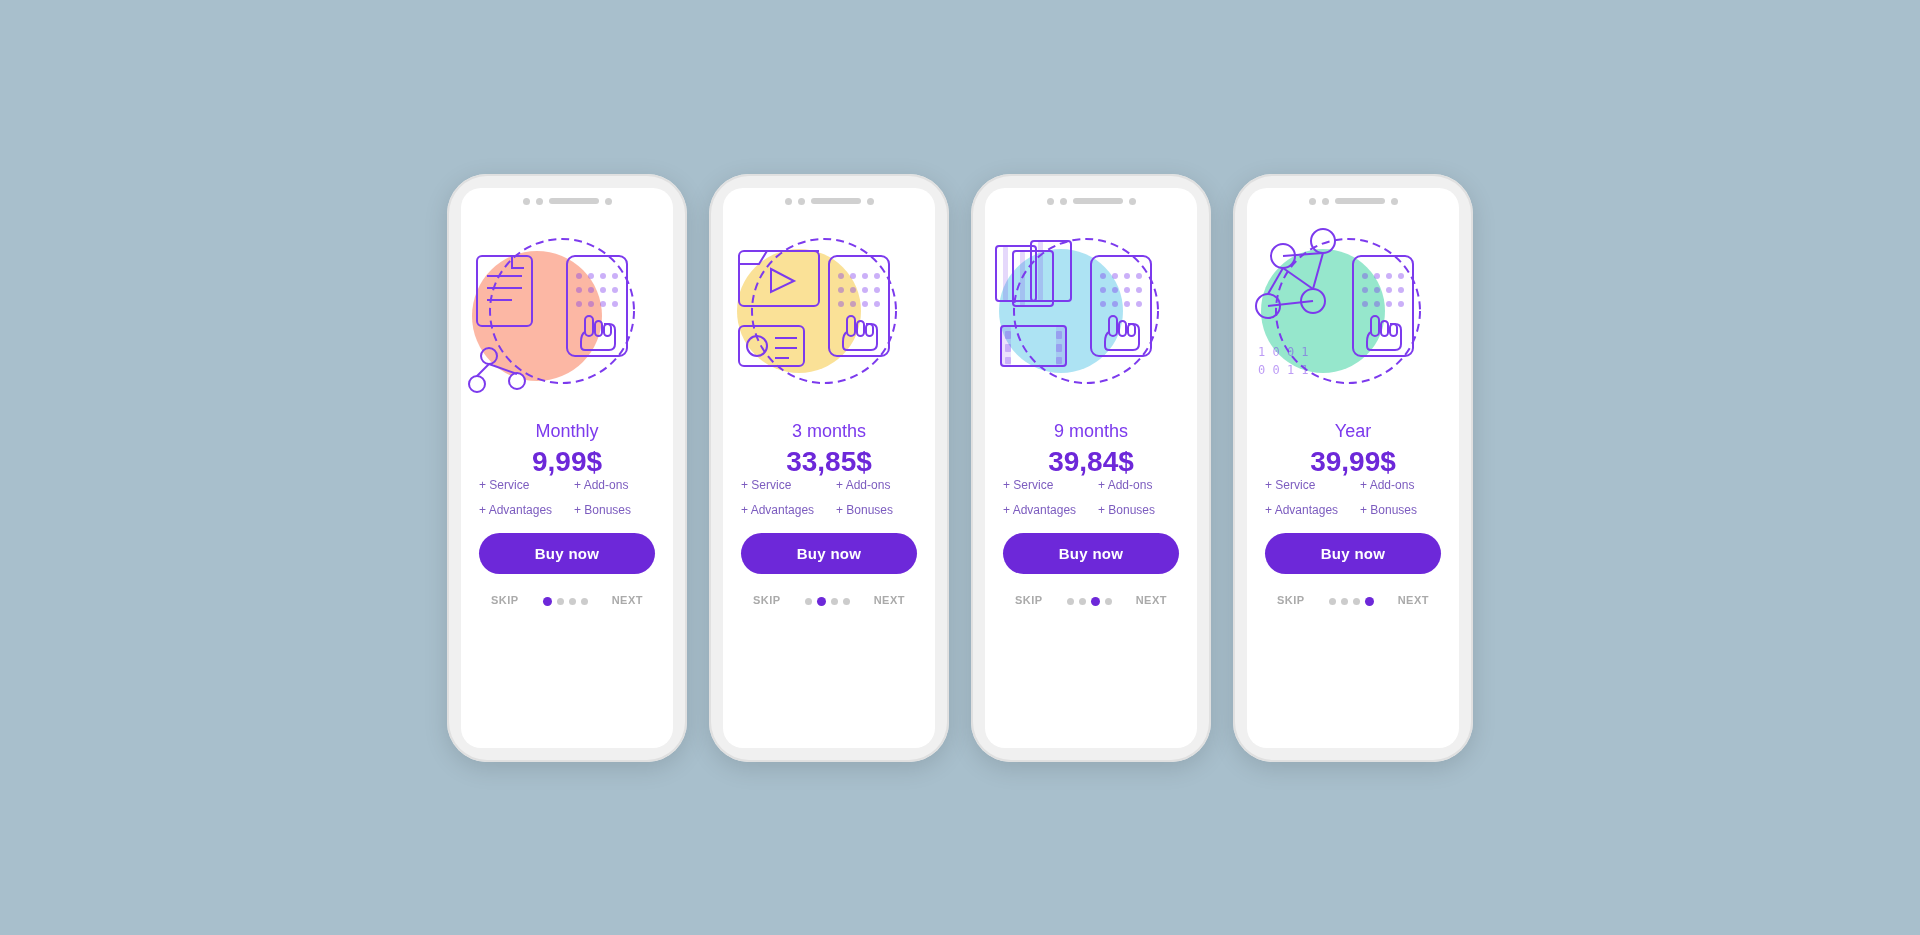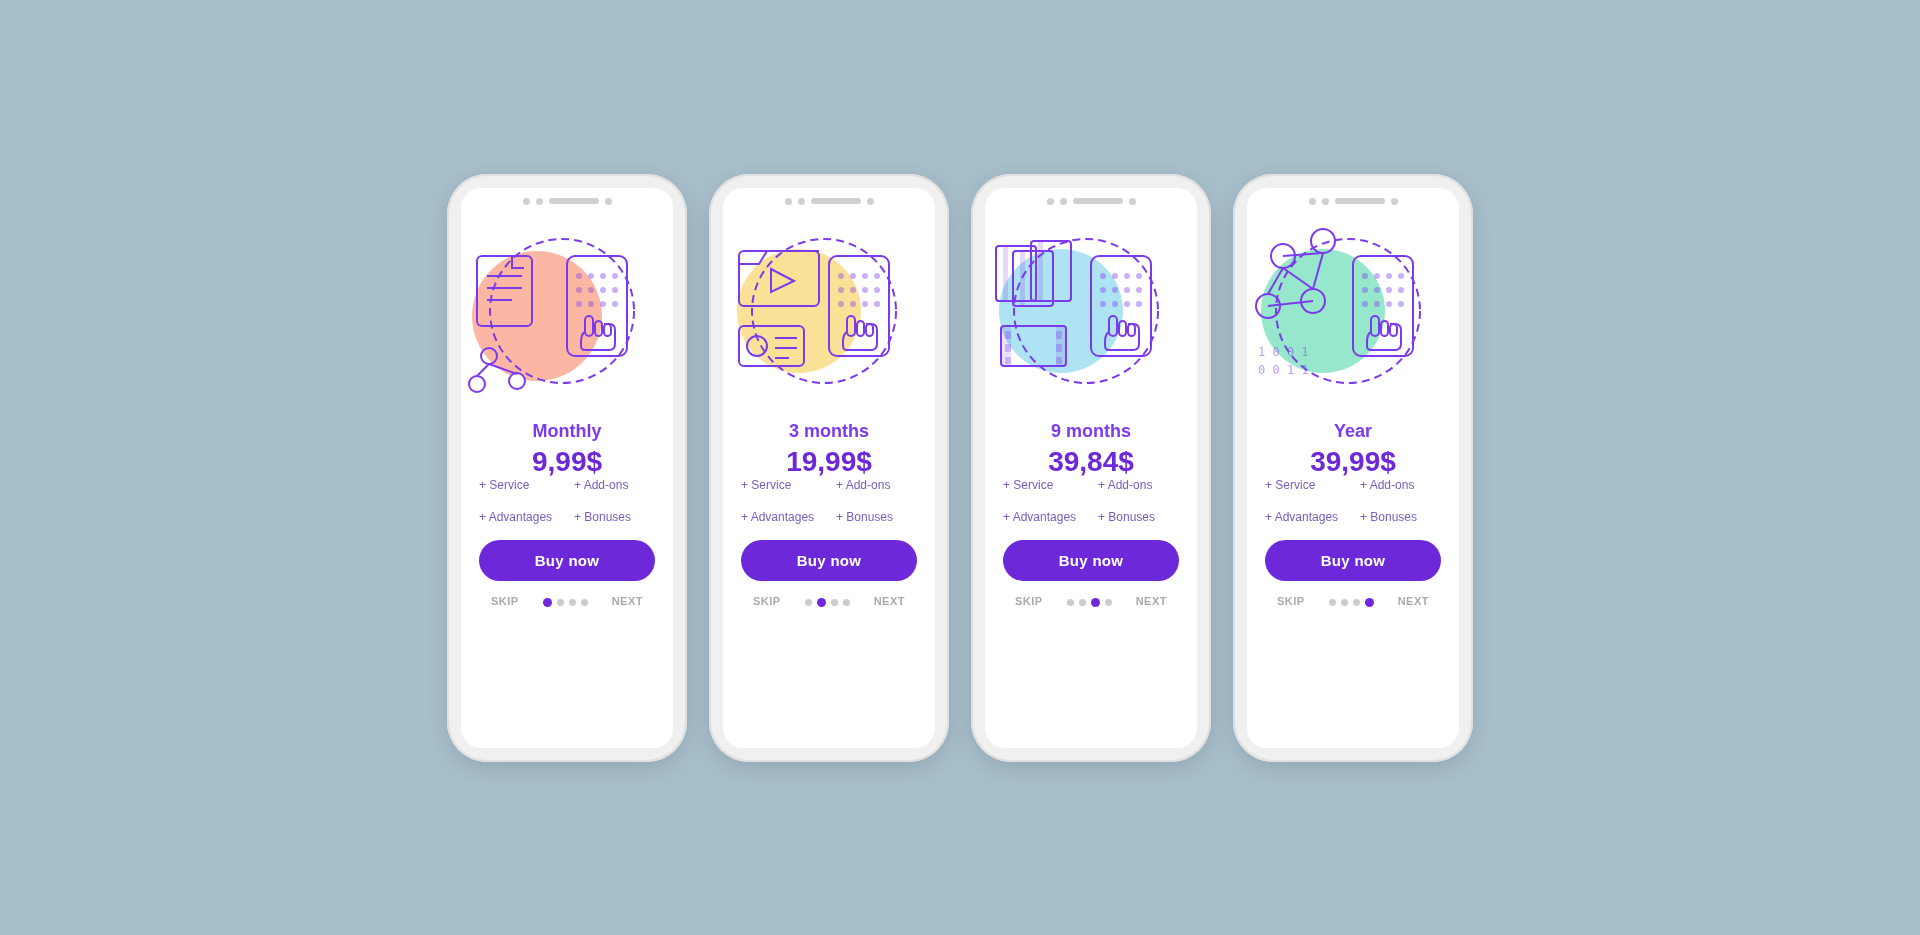--- a/index.html
+++ b/index.html
@@ -79,59 +79,59 @@
     }
 
     
     .illustration-area svg {
       width: 100%;
       height: 100%;
     }
 
     .plan-name {
       font-size: 18px;
-      font-weight: 700;
+      font-weight: 400;
       color: #7c3aed;
       margin-bottom: 4px;
       text-align: center;
     }
 
     .plan-price {
       font-size: 28px;
       font-weight: 800;
       color: #6d28d9;
       margin-bottom: 0;
       text-align: center;
     }
 
     .plan-features {
       display: grid;
       grid-template-columns: 1fr 1fr;
-      gap: 18px 14px;
+      gap: 11px 14px;
       margin-bottom: 16px;
       width: 100%;
     }
 
     .plan-feature {
       font-size: 12px;
       color: #7c5cbf;
       font-weight: 500;
     }
 
     .buy-button {
       background: #6d28d9;
       color: #fff;
       border: none;
       border-radius: 25px;
       padding: 12px 0;
       width: 100%;
       font-size: 15px;
       font-weight: 700;
       cursor: pointer;
-      margin-bottom: 14px;
+      margin-bottom: 20px;
       letter-spacing: 0.3px;
     }
 
     .phone-bottom-bar {
       display: flex;
       justify-content: space-between;
       align-items: flex-end;
       padding: 0 12px 12px;
       width: 100%;
     }
@@ -288,21 +288,21 @@
         <rect x="8" y="0" width="8" height="20" rx="4" fill="none" stroke="#7c3aed" stroke-width="2"></rect>
         <rect x="18" y="5" width="7" height="15" rx="3.5" fill="none" stroke="#7c3aed" stroke-width="2"></rect>
         <rect x="27" y="8" width="7" height="12" rx="3.5" fill="none" stroke="#7c3aed" stroke-width="2"></rect>
         <path d="M8,16 Q4,18 4,26 L4,30 Q4,34 8,34 L32,34 Q38,34 38,28 L38,14 Q38,8 32,8 L27,8" fill="none" stroke="#7c3aed" stroke-width="2"></path>
       </g>
     </g>
 
     </svg>
         </div>
         <div class="plan-name">3 months</div>
-        <div class="plan-price">19,99$</div>
+        <div class="plan-price">33,85$</div>
         <div class="plan-features">
           <span class="plan-feature">+ Service</span>
           <span class="plan-feature">+ Add-ons</span>
           <span class="plan-feature">+ Advantages</span>
           <span class="plan-feature">+ Bonuses</span>
         </div>
         <button class="buy-button">Buy now</button>
         <div class="phone-bottom-bar">
           <span class="nav-text">SKIP</span>
           <div class="nav-dots">

